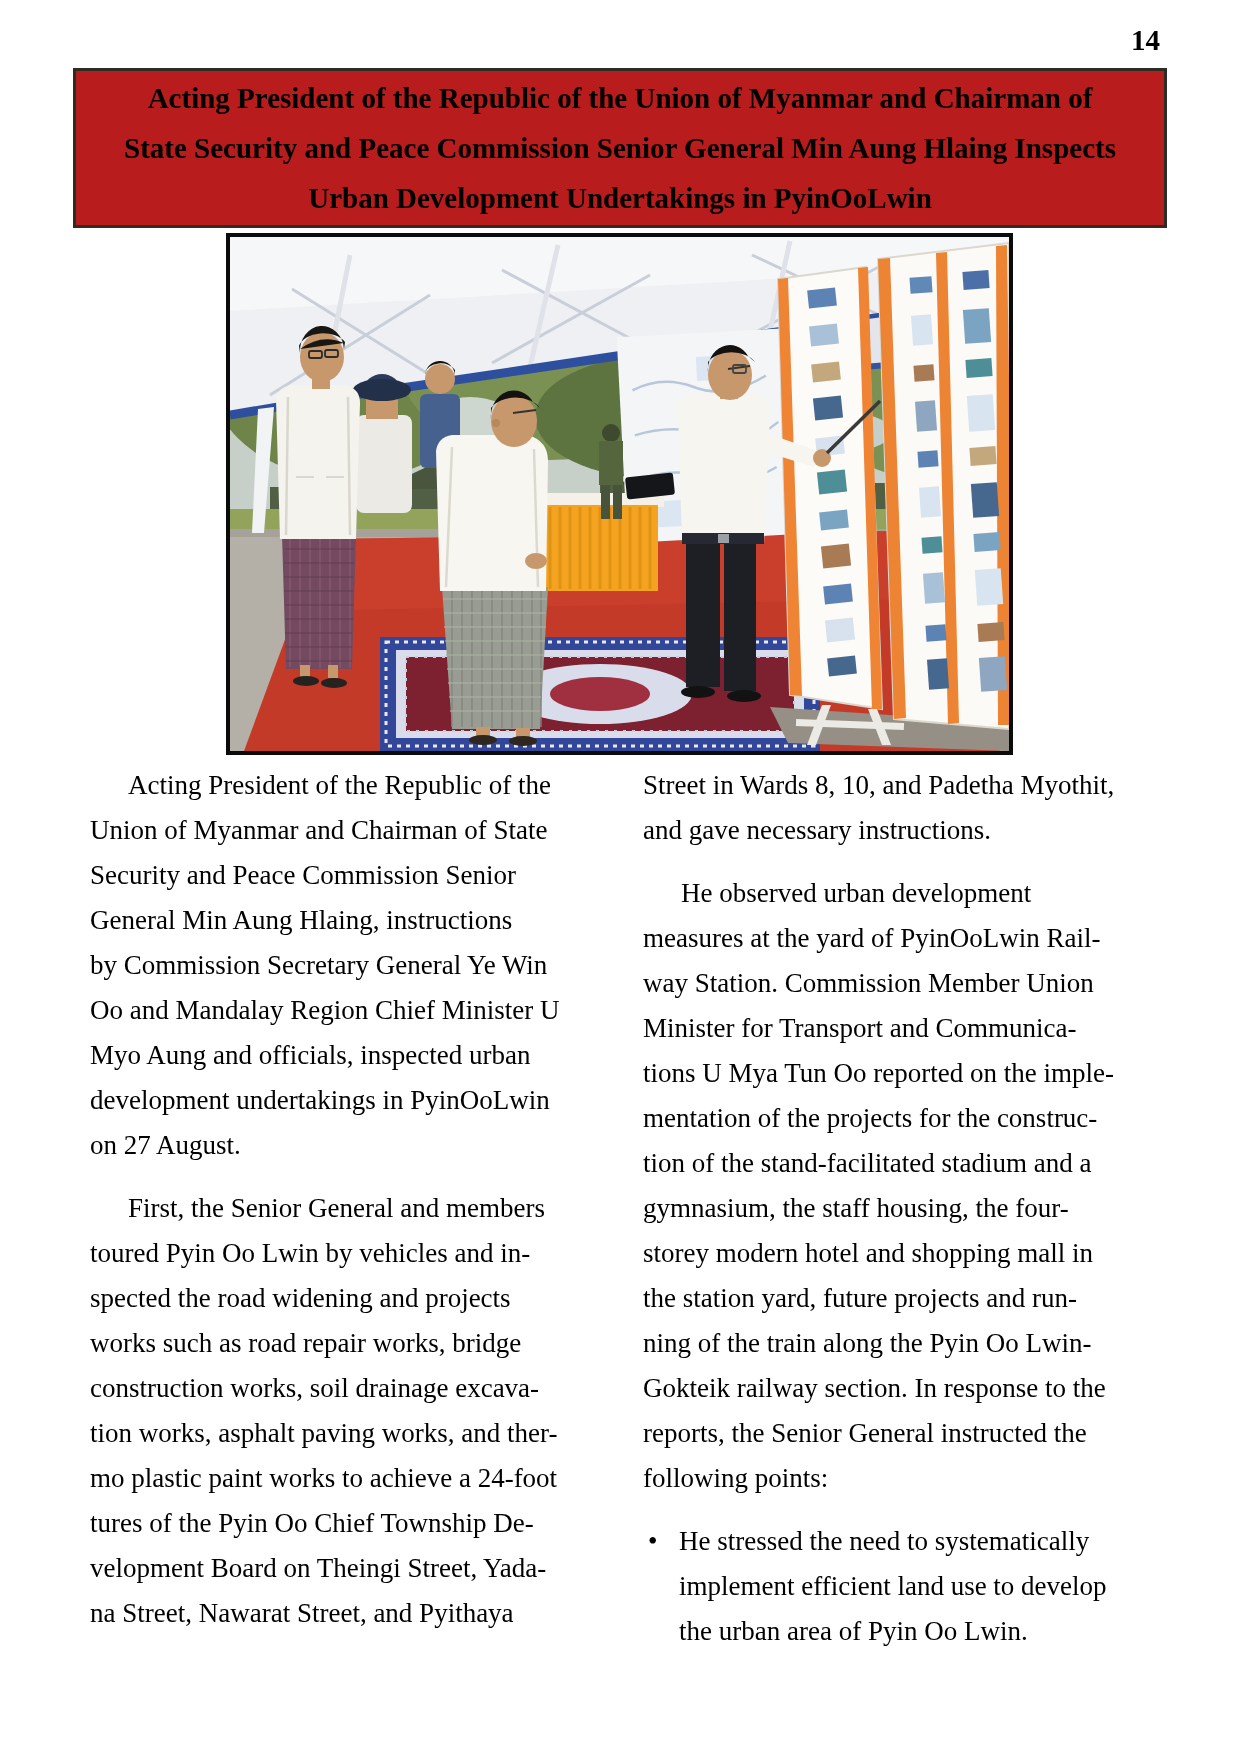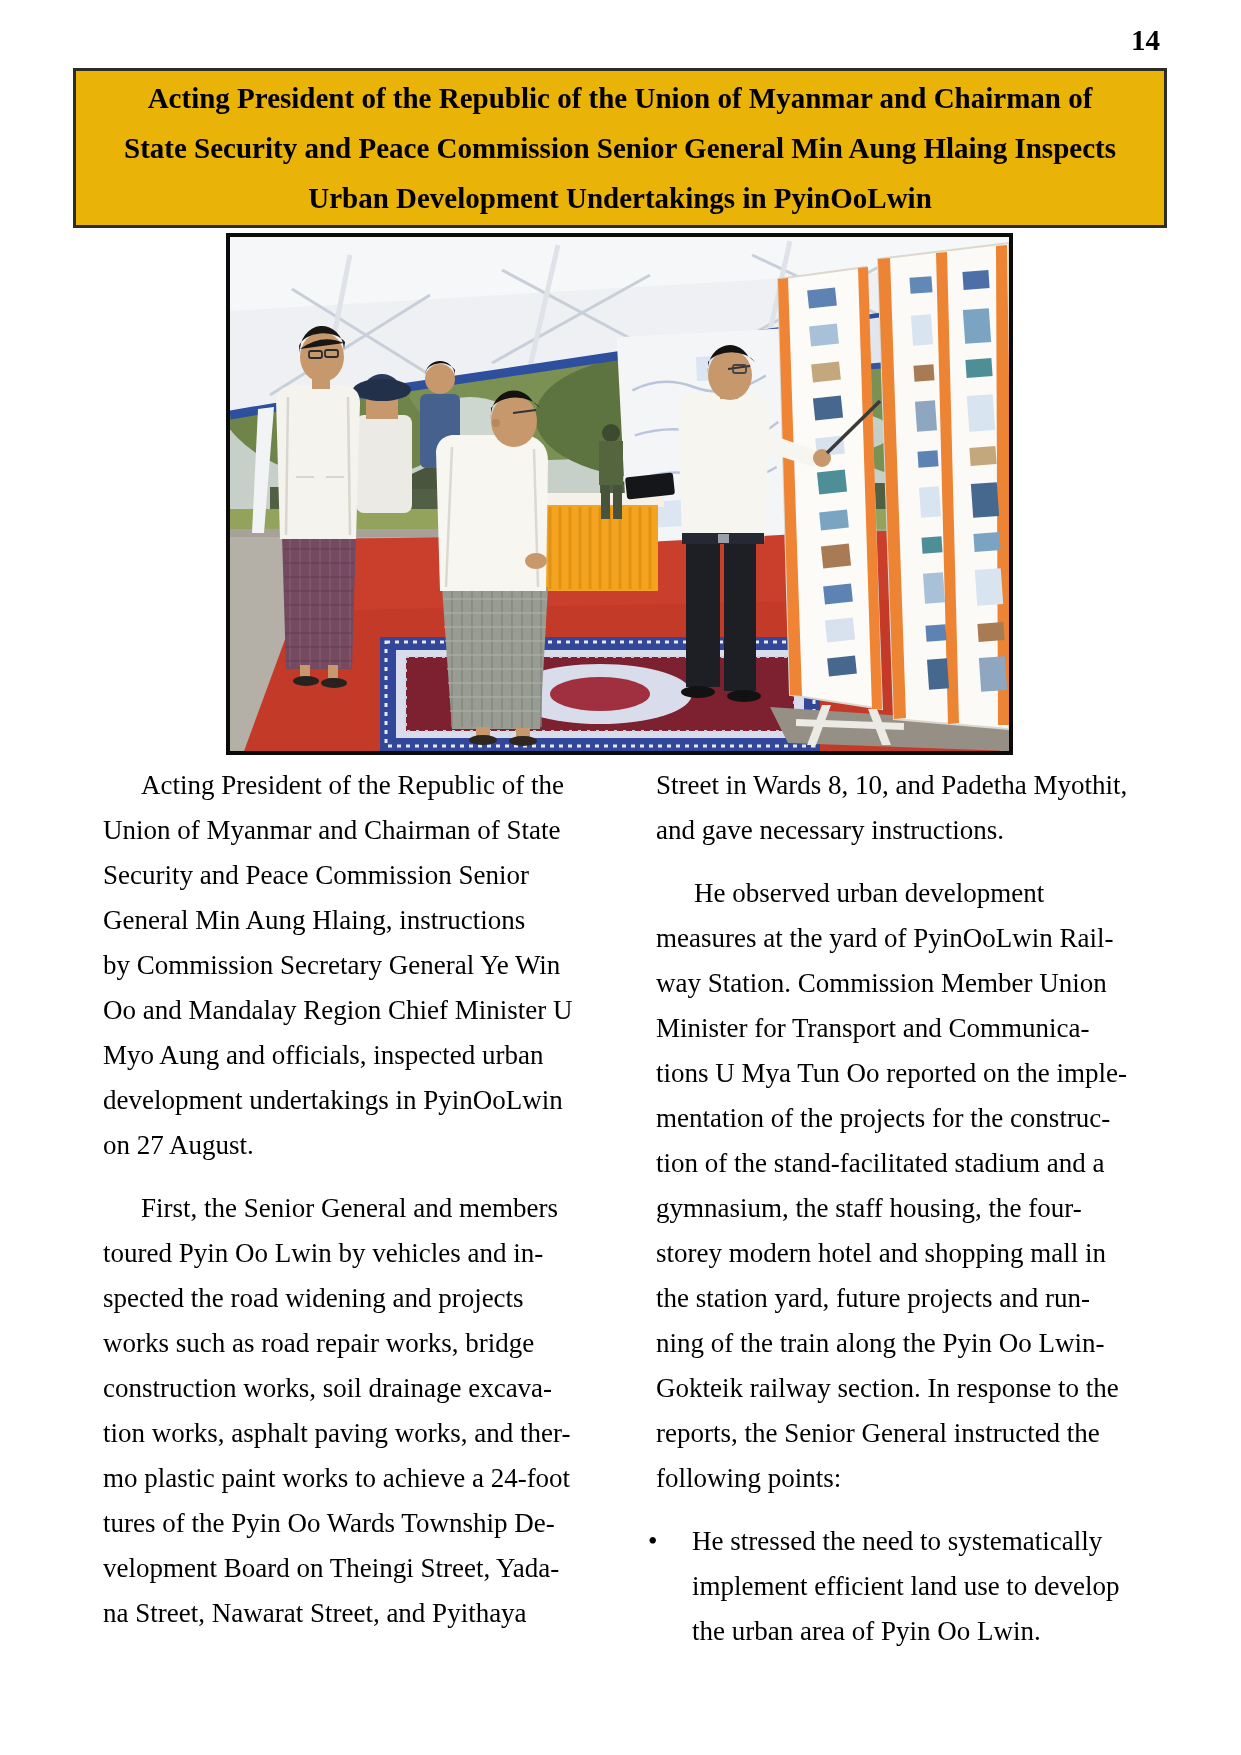--- a/index.html
+++ b/index.html
@@ -6,37 +6,37 @@
   .page {
     position:relative; width:1241px; height:1755px; background:#ffffff;
     font-family:"Liberation Serif", serif; color:#000; overflow:hidden;
   }
   .page-number {
     position:absolute; top:24px; right:81px;
     font-size:29px; font-weight:bold;
   }
   .headline-box {
     position:absolute; left:73px; top:68px; width:1094px; height:160px;
-    box-sizing:border-box; background:#eab308; border:3px solid #2E2D25;
+    box-sizing:border-box; background:#b91c1c; border:3px solid #2E2D25;
     display:flex; flex-direction:column; justify-content:center; align-items:center;
   }
   .headline-line {
     font-size:29px; font-weight:bold; line-height:50px;
     white-space:nowrap; text-align:center;
   }
   .photo-frame {
     position:absolute; left:226px; top:233px; width:787px; height:522px;
     box-sizing:border-box; border:4px solid #0B0B0B; background:#cfd2cd;
   }
   .photo-frame svg { display:block; width:779px; height:514px; }
   .col { position:absolute; top:763px; font-size:27px; line-height:45px; }
   .col-left  { left:90px;  width:508px; }
   .col-right { left:643px; width:517px; }
   .para + .para { margin-top:18px; }
-  .tline { display:block; white-space:nowrap; height:45px; overflow:visible;margin-left:13px; }
+  .tline { display:block; white-space:nowrap; height:45px; overflow:visible; }
   .tline.indent { padding-left:38px; }
   .bullet-item { position:relative; padding-left:36px; box-sizing:border-box; }
   .bullet-glyph { position:absolute; left:5px; top:0; }
 </style>
 </head>
 <body>
 
 <div class="page">
 
   <div class="page-number">14</div>
@@ -258,21 +258,21 @@
         <div class="tline flush"><span>on 27 August.</span></div>
       </div>
     <div class="para">
         <div class="tline indent" style="word-spacing: 0px;"><span>First, the Senior General and members</span></div>
         <div class="tline" style="word-spacing: 0px;"><span>toured Pyin Oo Lwin by vehicles and in-</span></div>
         <div class="tline" style="word-spacing: 0px;"><span>spected the road widening and projects</span></div>
         <div class="tline" style="word-spacing: 0px;"><span>works such as road repair works, bridge</span></div>
         <div class="tline" style="word-spacing: 0px;"><span>construction works, soil drainage excava-</span></div>
         <div class="tline" style="word-spacing: 0px;"><span>tion works, asphalt paving works, and ther-</span></div>
         <div class="tline" style="word-spacing: 0px;"><span>mo plastic paint works to achieve a 24-foot</span></div>
-        <div class="tline" style="word-spacing: 0px;"><span>tures of the Pyin Oo Wards Township De-</span></div>
+        <div class="tline" style="word-spacing: 0px;"><span>tures of the Pyin Oo Chief Township De-</span></div>
         <div class="tline" style="word-spacing: 0px;"><span>velopment Board on Theingi Street, Yada-</span></div>
         <div class="tline" style="word-spacing: 0px;"><span>na Street, Nawarat Street, and Pyithaya</span></div>
       </div>
   </div>
 
   <div class="col col-right">
     <div class="para">
         <div class="tline" style="word-spacing: 0px;"><span>Street in Wards 8, 10, and Padetha Myothit,</span></div>
         <div class="tline flush"><span>and gave necessary instructions.</span></div>
       </div>

